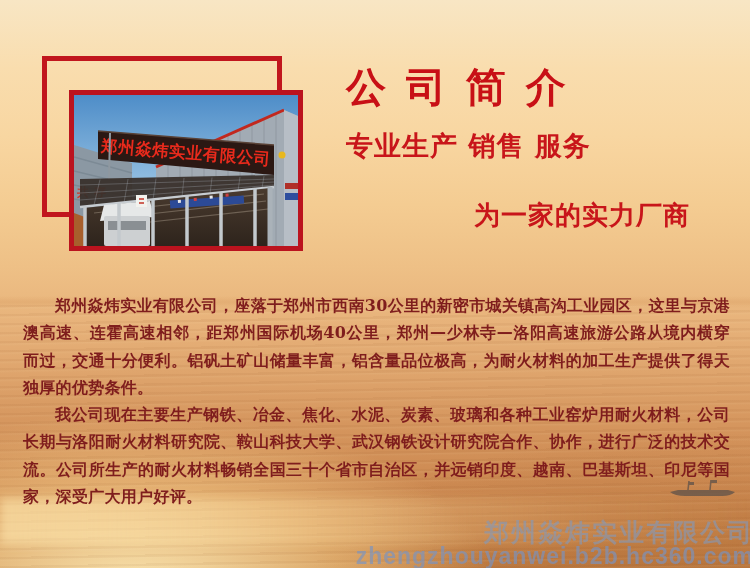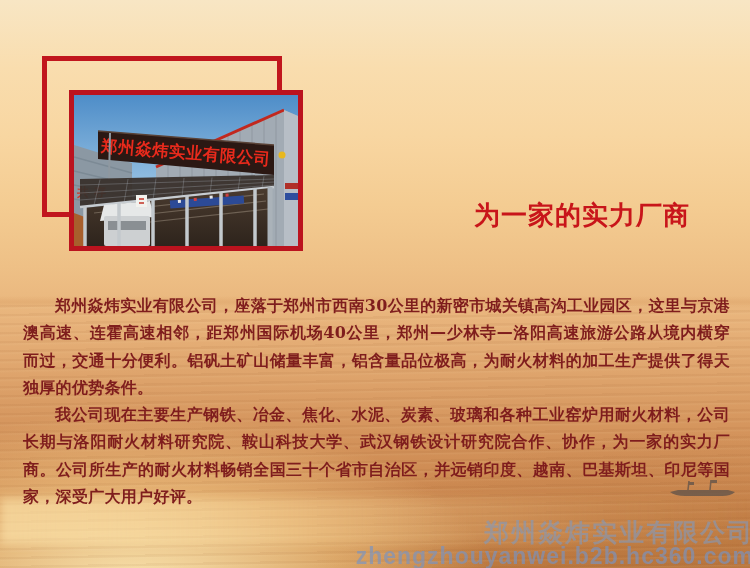--- a/index.html
+++ b/index.html
@@ -164,24 +164,26 @@
         <line x1="45" y1="108" x2="45" y2="151"></line>
         <line x1="79" y1="104" x2="79" y2="151"></line>
         <line x1="113" y1="100" x2="113" y2="151"></line>
         <line x1="147" y1="97" x2="147" y2="151"></line>
         <line x1="181" y1="94" x2="181" y2="151"></line>
         <line x1="196" y1="92" x2="196" y2="151" stroke="#aab2b9" stroke-width="5"></line>
       </g>
     </svg>
   </div>
 
+  <div class="title">公 司 简 介</div>
+  <div class="subtitle1">专业生产 销售 服务</div>
   <div class="subtitle2">为一家的实力厂商</div>
 
   <div class="body-text">
     <p>郑州焱炜实业有限公司，座落于郑州市西南30公里的新密市城关镇高沟工业园区，这里与京港澳高速、连霍高速相邻，距郑州国际机场40公里，郑州—少林寺—洛阳高速旅游公路从境内横穿而过，交通十分便利。铝矾土矿山储量丰富，铝含量品位极高，为耐火材料的加工生产提供了得天独厚的优势条件。</p>
-    <p>我公司现在主要生产钢铁、冶金、焦化、水泥、炭素、玻璃和各种工业窑炉用耐火材料，公司长期与洛阳耐火材料研究院、鞍山科技大学、武汉钢铁设计研究院合作、协作，为一家的实力厂商。公司所生产的耐火材料畅销全国三十个省市自治区，并远销印度、越南、巴基斯坦、印尼等国家，深受广大用户好评。</p>
+    <p>我公司现在主要生产钢铁、冶金、焦化、水泥、炭素、玻璃和各种工业窑炉用耐火材料，公司长期与洛阳耐火材料研究院、鞍山科技大学、武汉钢铁设计研究院合作、协作，进行广泛的技术交流。公司所生产的耐火材料畅销全国三十个省市自治区，并远销印度、越南、巴基斯坦、印尼等国家，深受广大用户好评。</p>
   </div>
 
   <div class="watermark">
     <div class="wm-cn">郑州焱炜实业有限公司</div>
     <div class="wm-url">zhengzhouyanwei.b2b.hc360.com</div>
   </div>
 </div>
 
 </body></html>

